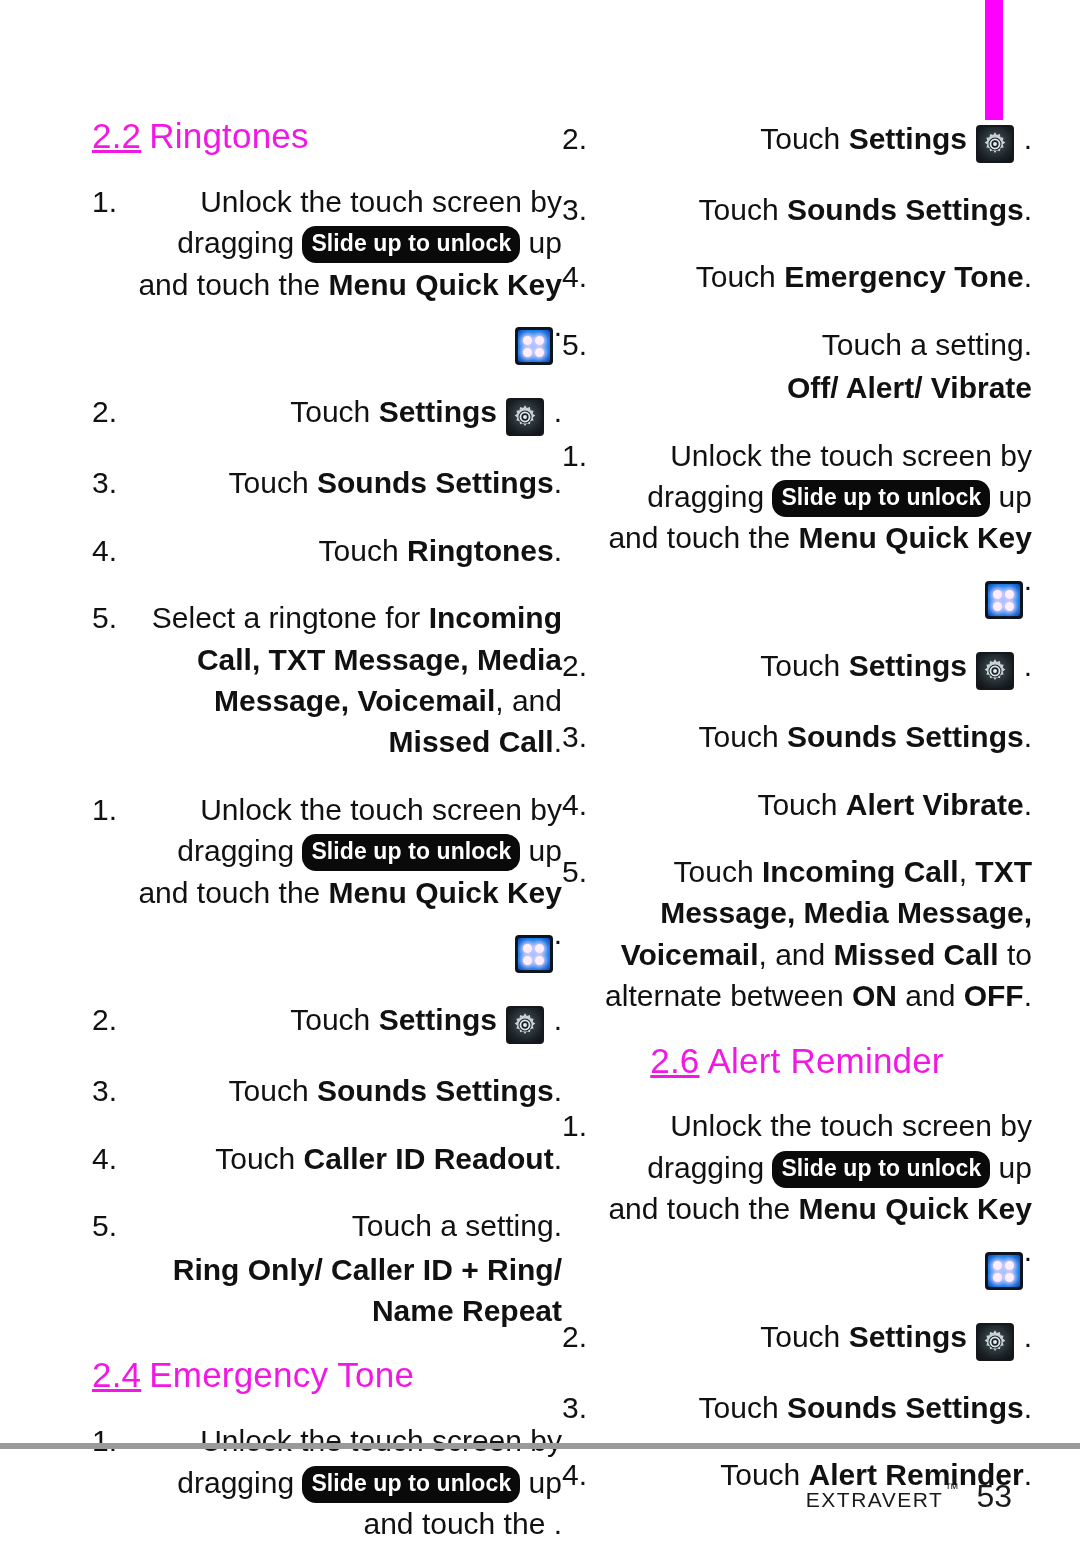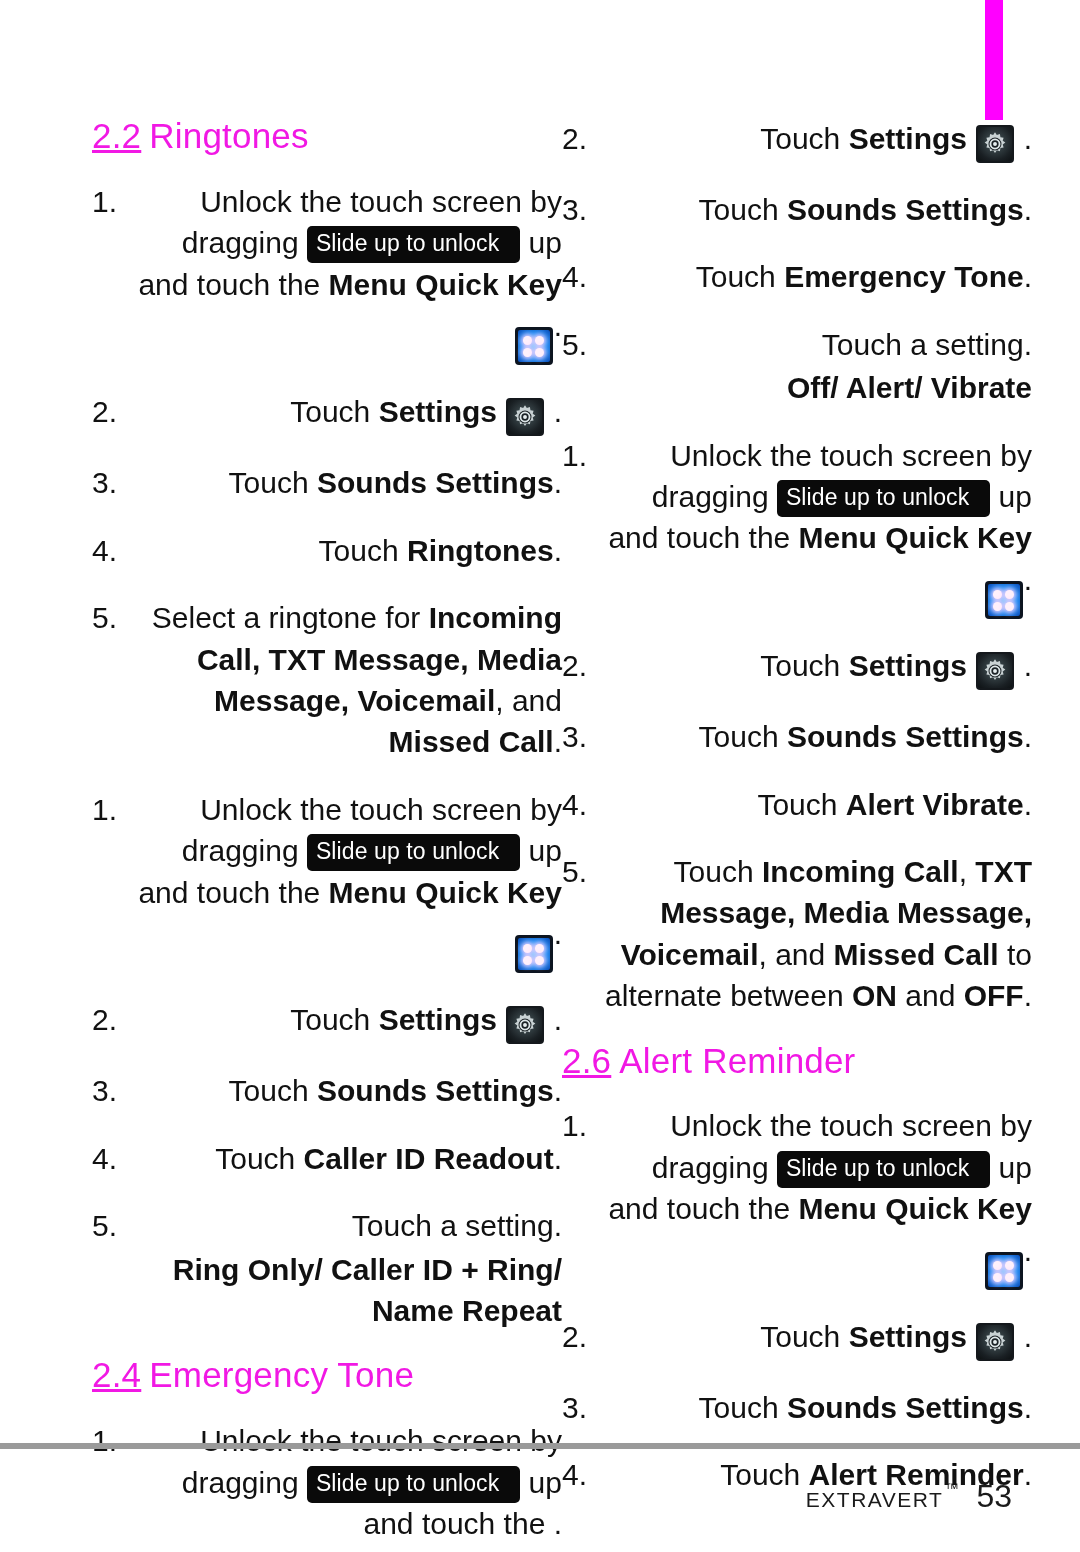--- a/index.html
+++ b/index.html
@@ -76,25 +76,25 @@
     font-weight: bold;
     display: block;
     margin-top: 2px;
   }
 
   
   .badge {
     display: inline-block;
     background: #0a0a0a;
     color: #ffffff;
-    font-weight: normal;
+    font-weight: bold;
     font-size: 23px;
     line-height: 1;
-    padding: 6px 21px 8px 9px;
-    border-radius: 5px;
+    padding: 6px 9px 8px 9px;
+    border-radius: 14px;
     vertical-align: 2px;
     white-space: nowrap;
     letter-spacing: .1px;
   }
 
   
   .icon {
     display: inline-block;
     width: 38px; height: 38px;
     vertical-align: -9px;
@@ -307,21 +307,21 @@
           <div class="step-body">Touch <span class="b">Sounds Settings</span>.</div>
         </div>
         <div class="step">
           <span class="step-num">4.</span>
           <div class="step-body">Touch <span class="b">Alert Vibrate</span>.</div>
         </div>
         <div class="step">
           <span class="step-num">5.</span>
           <div class="step-body">Touch <span class="b">Incoming Call</span>, <span class="b">TXT Message, Media Message, Voicemail</span>, and <span class="b">Missed Call</span> to alternate between <span class="b">ON</span> and <span class="b">OFF</span>.</div>
         </div>
-        <div class="heading" style="color: rgb(241, 24, 228);"><span class="num">2.6</span><span>Alert Reminder</span></div>
+        <div class="heading" style="color: rgb(241, 24, 228); text-align: center;"><span class="num">2.6</span><span>Alert Reminder</span></div>
         <div class="step">
           <span class="step-num">1.</span>
           <div class="step-body">Unlock the touch screen by dragging <span class="badge">Slide up to unlock</span> up and touch the <span class="b">Menu Quick Key</span> <span class="icon icon-menukey"><span class="inner">
                 <span class="dot"></span>
                 <span class="dot"></span>
                 <span class="dot"></span>
                 <span class="dot"></span>
               </span></span>.</div>
         </div>
         <div class="step">

